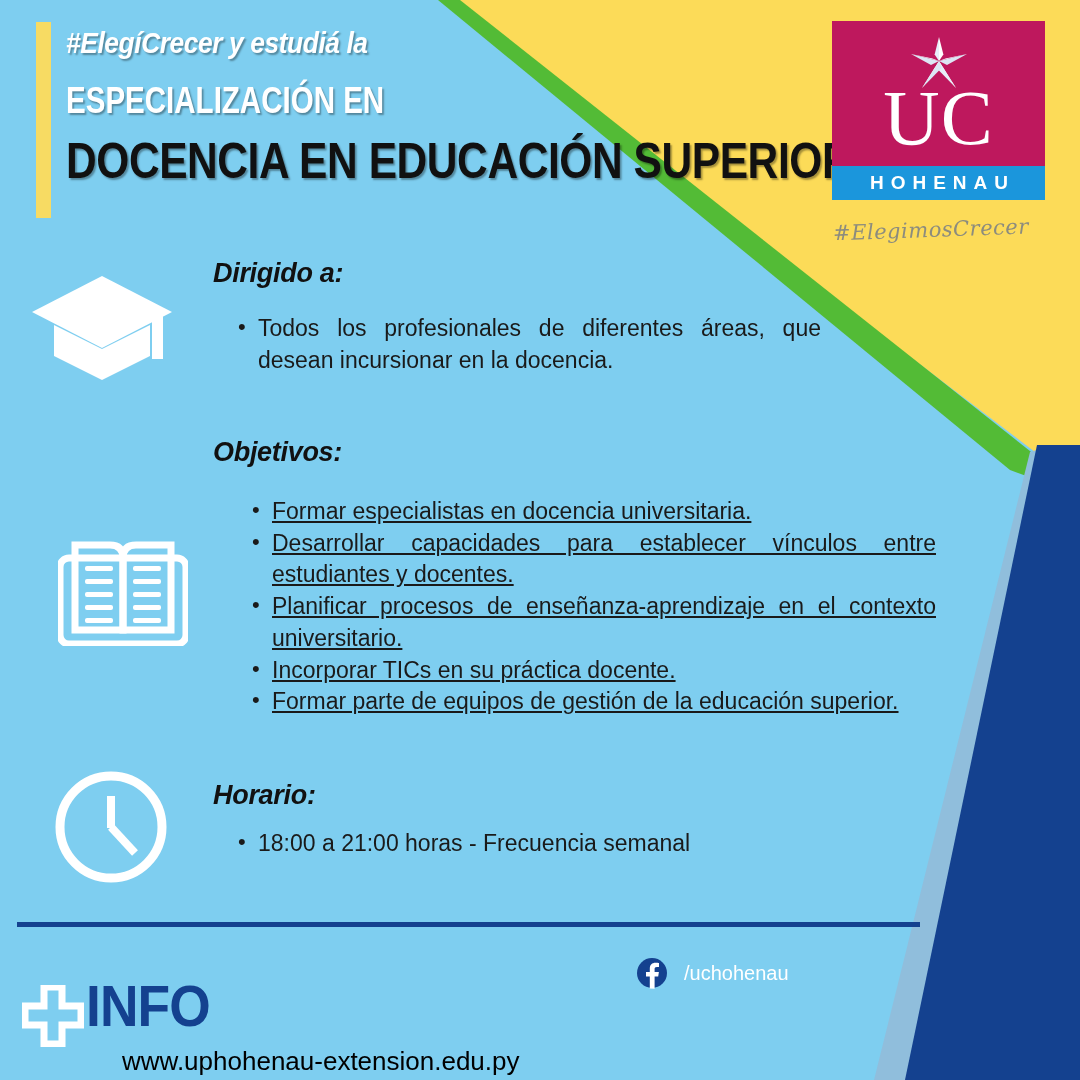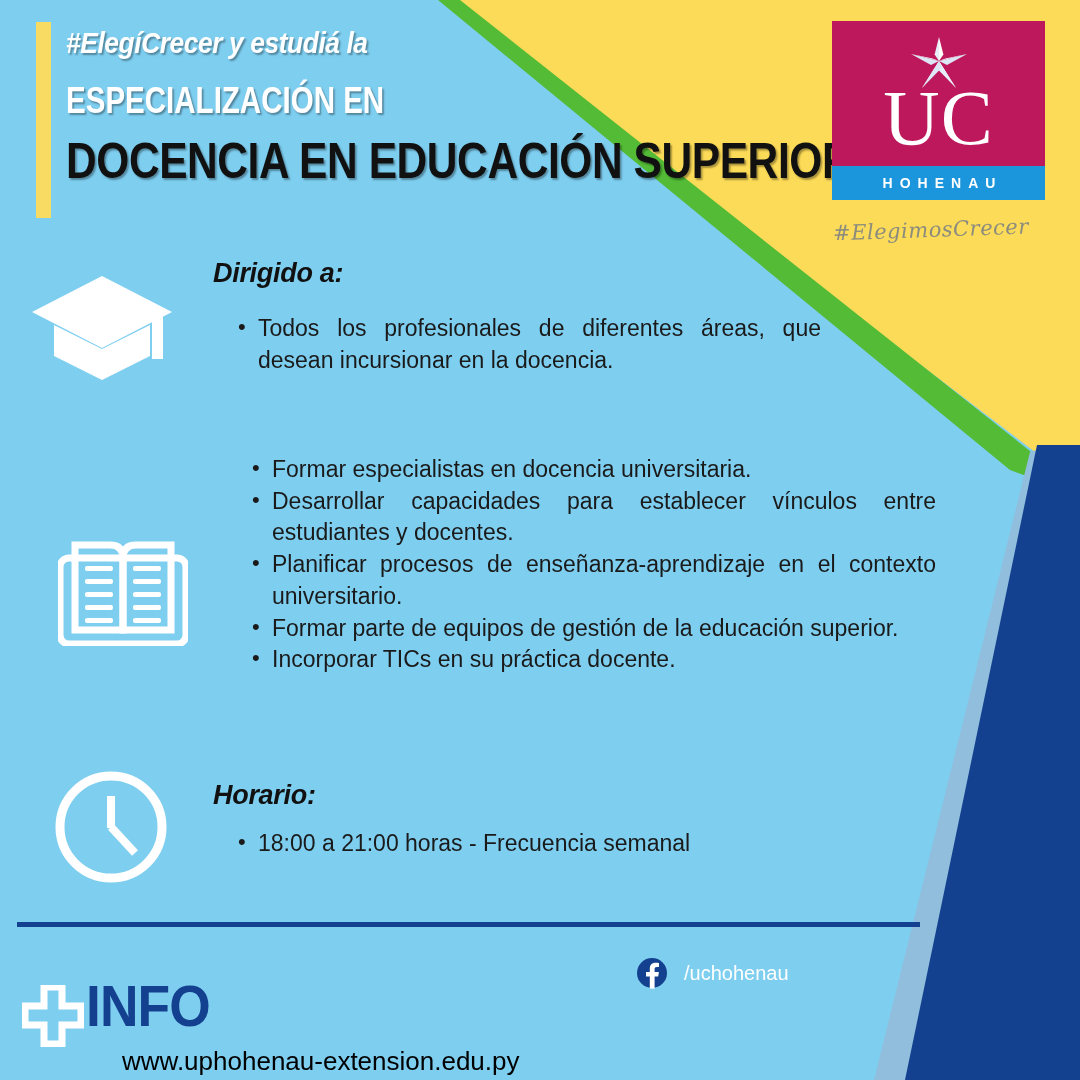--- a/index.html
+++ b/index.html
@@ -87,21 +87,21 @@
     position:absolute;left:0;right:0;top:58px;
     text-align:center;
     font-family:"Liberation Serif", serif;
     font-size:78px;color:#ffffff;line-height:1;
     letter-spacing:1px;
   }
   .logo-band{
     position:absolute;left:0;right:0;bottom:0;height:34px;
     background:#1B96DC;
     color:#ffffff;
-    font-size:14px;font-weight:bold;letter-spacing:7px;
+    font-size:19px;font-weight:bold;letter-spacing:7px;
     display:flex;align-items:center;justify-content:center;
     padding-left:8px;box-sizing:border-box;
   }
   .tagline{
     position:absolute;left:833px;top:218px;width:190px;
     text-align:center;
     font-family:"DejaVu Serif", serif;
     font-style:italic;font-size:21px;color:#8C8C7E;
     letter-spacing:0.5px;
     transform:rotate(-2deg);
@@ -128,21 +128,21 @@
   ul.bullets li:last-child{text-align:left;}
   ul.bullets li span.just{display:block;text-align:justify;}
 
   .sec-dirigido{position:absolute;left:213px;top:258px;width:625px;}
   .sec-dirigido .sec-head{margin-bottom:24px;}
   .sec-dirigido ul{padding-left:28px;}
 
   .sec-objetivos{position:absolute;left:213px;top:437px;width:740px;}
   .sec-objetivos .sec-head{margin-bottom:28px;}
   .sec-objetivos ul{padding-left:42px;}
-  .sec-objetivos ul li{margin-bottom:0px;}
+  .sec-objetivos ul li{margin-bottom:0px;text-decoration:underline;}
 
   .sec-horario{position:absolute;left:213px;top:780px;width:640px;}
   .sec-horario .sec-head{margin-bottom:16px;}
   .sec-horario ul{padding-left:28px;}
 
   
   .icon-cap{position:absolute;left:30px;top:272px;}
   .icon-book{position:absolute;left:58px;top:538px;}
   .icon-clock{position:absolute;left:52px;top:768px;}
 
@@ -244,32 +244,33 @@
   <div class="sec-dirigido">
     <div class="sec-head">Dirigido a:</div>
     <ul class="bullets body-text">
       <li>
           <span class="just">Todos los profesionales de diferentes áreas, que desean incursionar en la docencia.</span>
         </li>
     </ul>
   </div>
 
   <div class="sec-objetivos">
+    <div class="sec-head">Objetivos:</div>
     <ul class="bullets body-text">
       <li><span>Formar especialistas en docencia universitaria.</span></li>
       <li>
           <span class="just">Desarrollar capacidades para establecer vínculos entre estudiantes y docentes.</span>
         </li>
       <li>
           <span class="just">Planificar procesos de enseñanza-aprendizaje en el contexto universitario.</span>
         </li>
+      <li><span>Incorporar TICs en su práctica docente.</span></li>
       <li>
           <span class="just">Formar parte de equipos de gestión de la educación superior.</span>
         </li>
-      <li><span>Incorporar TICs en su práctica docente.</span></li>
     </ul>
   </div>
 
   <div class="sec-horario">
     <div class="sec-head">Horario:</div>
     <ul class="bullets body-text">
       <li><span>18:00 a 21:00 horas - Frecuencia semanal</span></li>
     </ul>
   </div>
 

